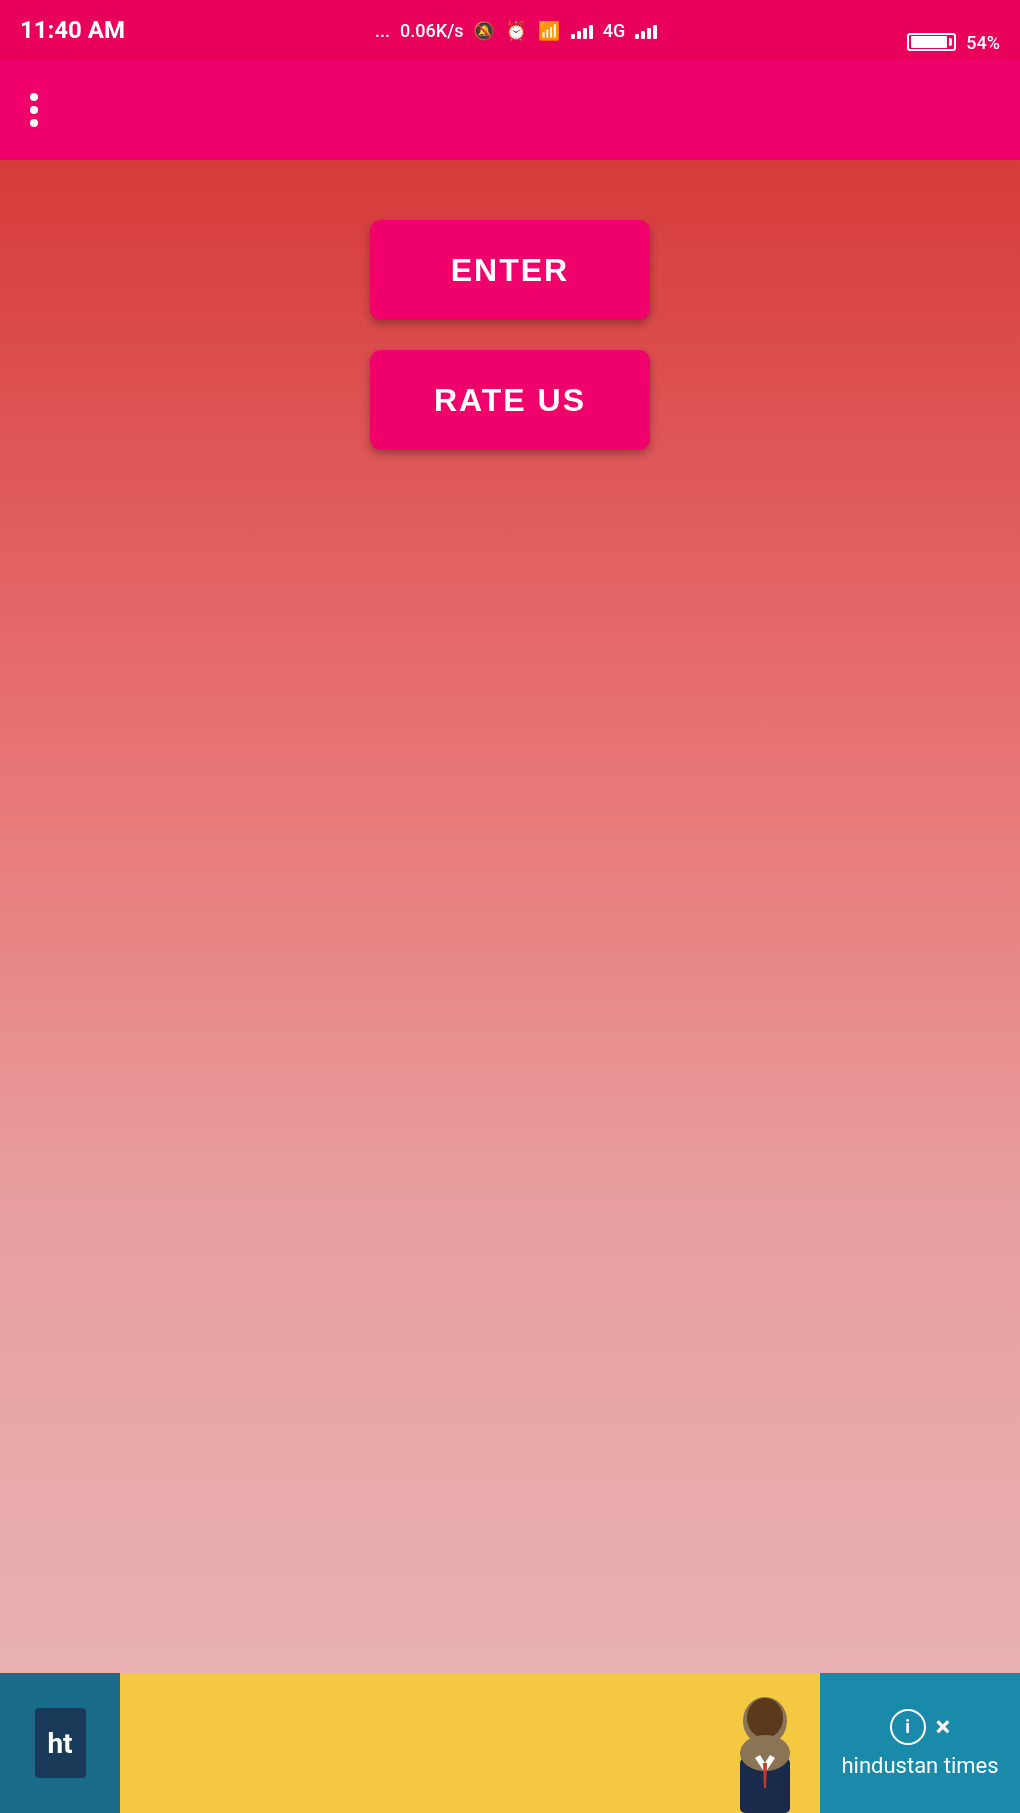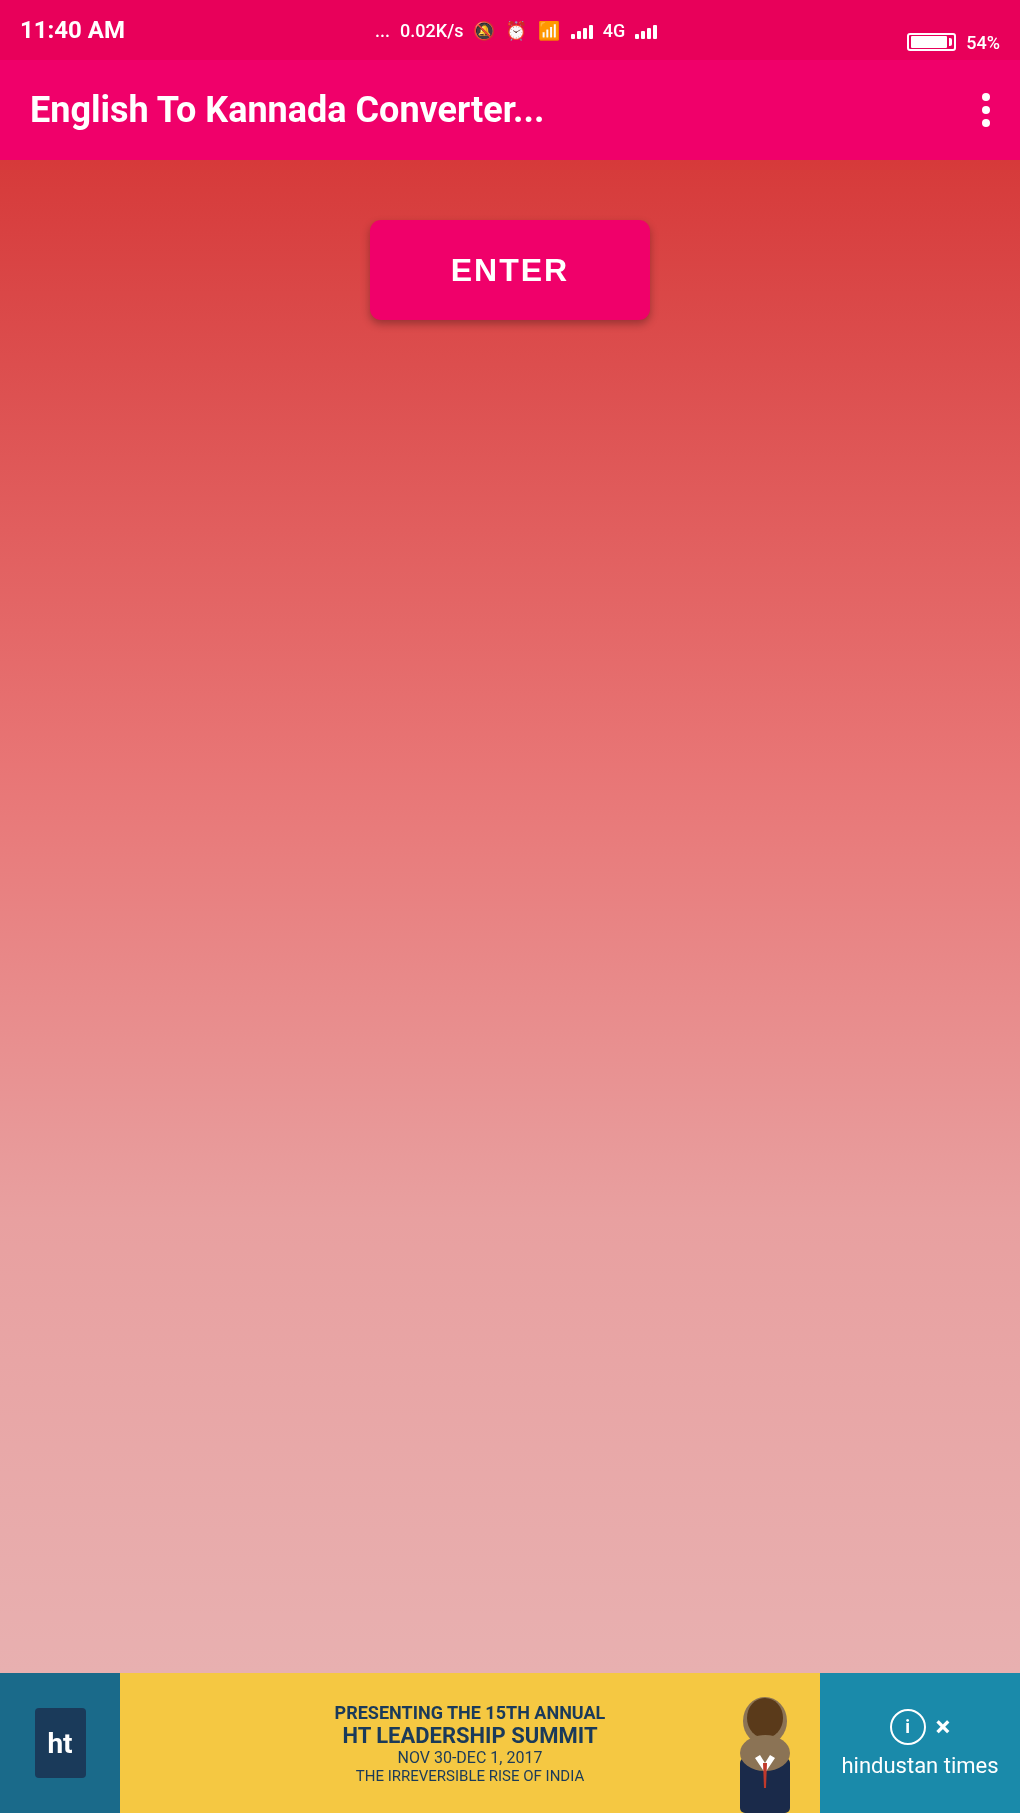--- a/index.html
+++ b/index.html
@@ -267,21 +267,21 @@
   </style>
 </head>
 <body>
 
 <div id="status-bar">
   <div id="status-left">
     <span id="status-time">11:40 AM</span>
   </div>
   <div id="status-center">
     <span>...</span>
-    <span>0.02K/s</span>
+    <span>0.06K/s</span>
 
     <span style="font-size:18px;">🔕</span>
 
     <span style="font-size:18px;">⏰</span>
 
     <span style="font-size:18px;">📶</span>
 
     <div class="signal-bars">
       <div class="signal-bar" style="height: 5px;"></div>
       <div class="signal-bar" style="height: 8px;"></div>
@@ -300,46 +300,40 @@
   <div id="status-right">
     <div class="battery-outline">
       <div class="battery-fill" style="width: 36px;"></div>
       <div class="battery-tip"></div>
     </div>
     <span>54%</span>
   </div>
 </div>
 
 <div id="app-bar">
-  <span id="app-title">English To Kannada Converter...</span>
   <div id="menu-icon">
     <div class="menu-dot"></div>
     <div class="menu-dot"></div>
     <div class="menu-dot"></div>
   </div>
 </div>
 
 <div id="main-content">
 
   <div id="buttons-section">
     <button class="action-button">ENTER</button>
+    <button class="action-button">RATE US</button>
   </div>
 </div>
 
 <div id="ad-banner">
   <div id="ad-left">
     <div id="ht-logo">ht</div>
   </div>
   <div id="ad-center">
-    <div id="ad-text-container">
-      <div style="font-size:18px; font-weight:bold; color:#1a3a5a; text-align:center;">PRESENTING THE 15TH ANNUAL</div>
-      <div style="font-size:22px; font-weight:bold; color:#1a3a5a; text-align:center;">HT LEADERSHIP SUMMIT</div>
-      <div style="font-size:16px; color:#1a3a5a; text-align:center;">NOV 30-DEC 1, 2017</div>
-      <div style="font-size:15px; color:#1a3a5a; text-align:center;">THE IRREVERSIBLE RISE OF INDIA</div>
-    </div>
 
     <div id="ad-image">
       <svg class="person-silhouette" viewBox="0 0 90 120" xmlns="http://www.w3.org/2000/svg">
 
         <ellipse cx="45" cy="28" rx="22" ry="24" fill="#8B7355"></ellipse>
         <ellipse cx="45" cy="25" rx="18" ry="20" fill="#5a3a1a"></ellipse>
         <rect x="20" y="65" width="50" height="55" rx="5" fill="#1a2a4a"></rect>
         <ellipse cx="45" cy="60" rx="25" ry="18" fill="#8B7355"></ellipse>
 
         <polygon points="35,65 45,80 55,65 50,62 45,70 40,62" fill="white"></polygon>

